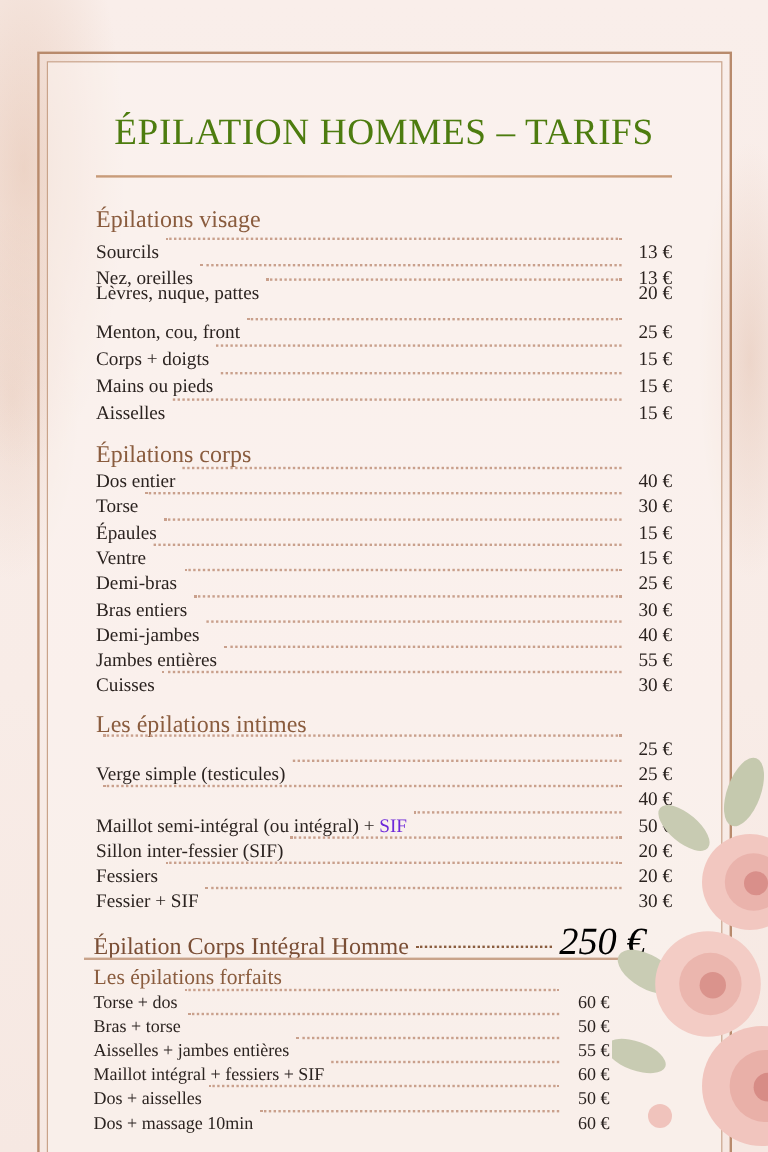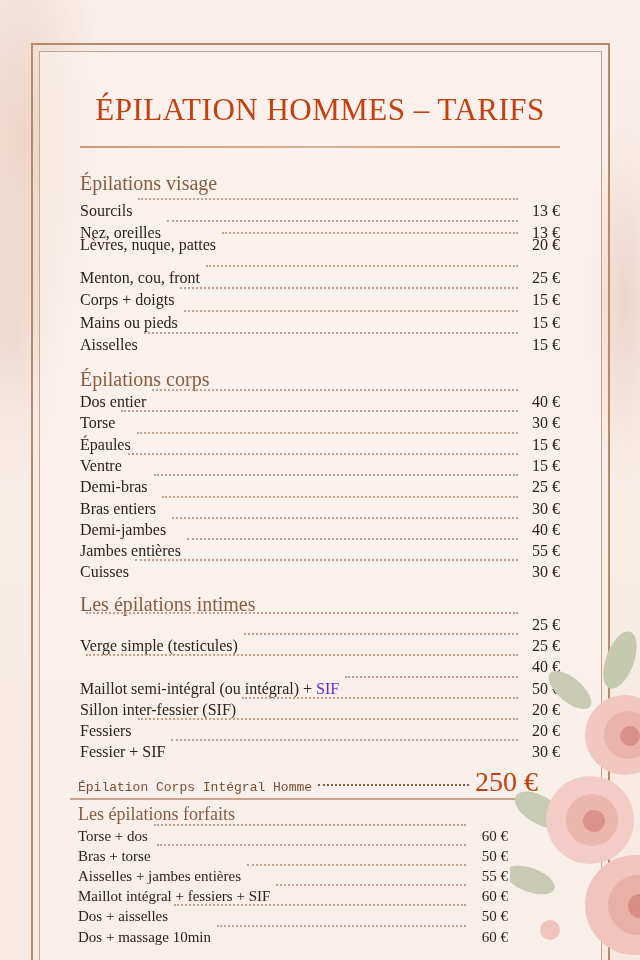--- a/index.html
+++ b/index.html
@@ -24,21 +24,21 @@
     }
     .frame-inner {
       position: absolute; left: 39px; top: 51px; width: 563px; height: 940px;
       border: 1.5px solid #c9a38a;
       background: rgba(251,244,241,0.55);
     }
     .title {
       position: absolute; left: 68px; top: 92px; width: 504px;
       text-align: center;
       font-size: 31px; letter-spacing: 0.5px;
-      color: #c2410c;
+      color: #4d7c0f;
       font-weight: normal;
     }
     .title-rule {
       position: absolute; left: 80px; top: 146px; width: 480px; height: 2px;
       background: linear-gradient(90deg, #c79a78, #d9b394 50%, #c79a78);
     }
     .section-title {
       position: absolute; left: 80px;
       font-size: 20px; color: #8a5c3e;
     }
@@ -55,23 +55,23 @@
       transform: translateY(-4px);
       height: 1px;
     }
     .row .price { white-space: nowrap; width: 36px; text-align: right; }
     .row.narrow { width: 430px; }
     .special {
       position: absolute; left: 78px; top: 766px; width: 460px;
       display: flex; align-items: baseline;
       color: #7a4e35;
     }
-    .special .label { font-size: 13px; white-space: nowrap; font-family: Liberation Mono, monospace; }
+    .special .label { font-size: 20px; white-space: nowrap; }
     .special .dots { flex: 1; margin: 0 6px; border-bottom: 2px dotted #8a5c3e; height: 1px; transform: translateY(-5px); }
-    .special .price { font-size: 28px; color: #c2410c; }
+    .special .price { font-size: 32px; color: #000000; font-style: italic; }
     .special-rule {
       position: absolute; left: 70px; top: 798px; width: 470px; height: 1.5px;
       background: #c9a38a;
     }
     .roses {
       position: absolute; right: -20px; top: 620px; width: 150px; height: 340px;
       pointer-events: none;
     }
   </style>
 </head>

